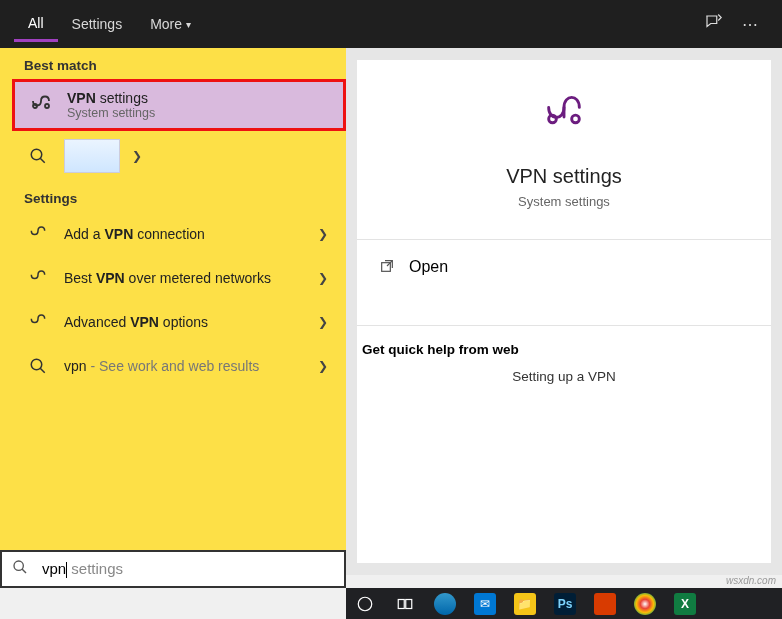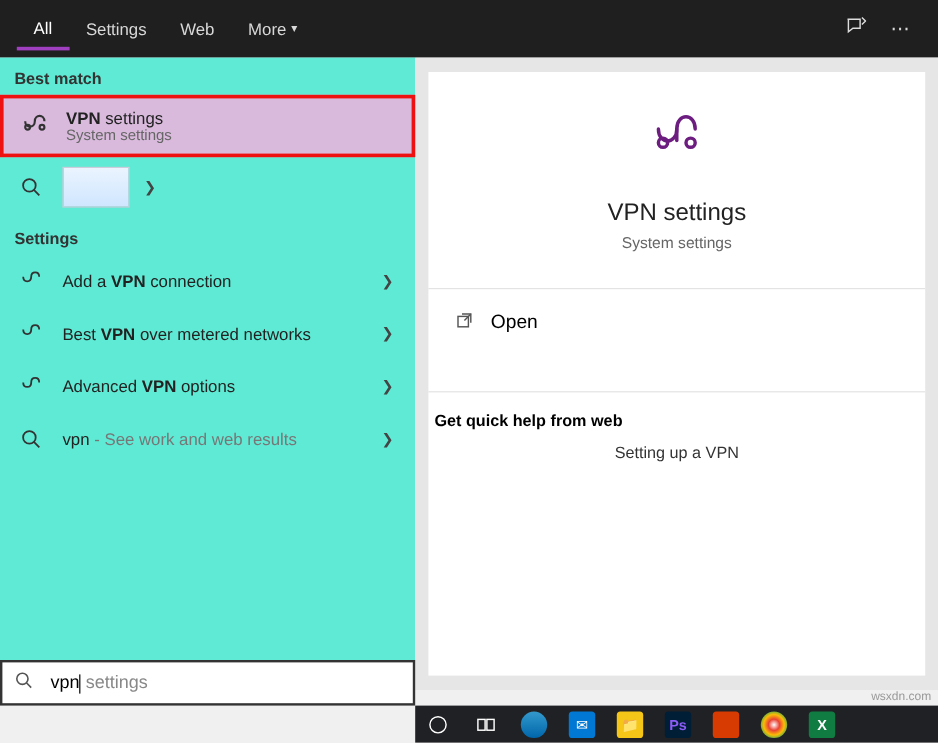--- a/index.html
+++ b/index.html
@@ -6,65 +6,64 @@
     body { width: 782px; height: 619px; background: #f0f0f0; overflow: hidden; position: relative; }
 
     .header { background: #1f1f1f; height: 48px; display: flex; align-items: center; padding: 0 14px; gap: 0; }
     .tab { color: #d8d8d8; font-size: 14px; padding: 0 14px; height: 35px; display:flex; align-items:center; cursor: pointer; }
     .tab.active { color: #fff; border-bottom: 3px solid #a040c0; font-weight: 500; }
     .tab .caret { margin-left: 4px; font-size:10px; }
     .header-spacer { flex:1; }
     .header-icon { color:#d8d8d8; padding:0 10px; font-size:16px; cursor:pointer; }
 
     .content { display:flex; height: 527px; }
-    .left { width: 346px; background: #5eead4; display:flex; flex-direction:column; }
+    .left { width: 346px; background: #fde047; display:flex; flex-direction:column;padding-left:12px; }
     .right { flex:1; background: #e6e6e6; padding: 12px 11px; display:flex; flex-direction:column; }
     .right-card { background:#fff; flex:1; position:relative; }
 
     .section-header { font-size: 13.5px; color:#333; padding: 10px 12px 6px; font-weight:600;}
     .result { display:flex; align-items:center; padding: 8px 12px; gap:12px; position:relative; cursor:pointer; }
     .result.highlight { background:#d9badd; border:3px solid #e11; }
     .result .icon-box { width:28px; height:28px; display:flex; align-items:center; justify-content:center; }
     .result .texts { flex:1; }
     .result .title { font-size:14px; color:#222; }
     .result .title strong { font-weight:700; }
     .result .sub { font-size:12.5px; color:#666; }
     .result .chev { color:#444; font-size:12px; margin-right:6px; }
     .thumb { width:56px; height:34px; background:linear-gradient(#eaf4ff,#cfe6ff); border:1px solid #ccd; }
 
     .detail { text-align:center; padding-top:34px; }
     .detail-icon { color:#6c1d7f; font-size:48px; margin-bottom:14px; }
     .detail-title { font-size:20px; color:#222; margin-bottom:6px; }
     .detail-sub { font-size:13px; color:#666; }
     .divider { height:1px; background:#e3e3e3; margin:30px 0 0; }
-    .open-row { display:flex; align-items:center; gap:14px; padding:18px 22px; cursor:pointer; }
+    .open-row { display:flex; align-items:flex-start; gap:14px; padding:18px 22px; cursor:pointer; }
     .open-row .oic { color:#555; font-size:14px; }
     .help-block { padding: 16px 5px; }
     .help-title { font-weight:600; font-size:13.5px; margin-bottom:12px; }
     .help-link { font-size:13.5px; color:#333; cursor:pointer;text-align:center; }
 
     .searchbar { position:absolute; left:0; bottom:31px; width:346px; height:38px; border:2px solid #333; background:#fff; display:flex; align-items:center; padding:0 10px; }
     .searchbar .sic { color:#555; margin-right:10px; }
     .searchbar input { border:none; outline:none; font-size:15px; width:100%; color:#000; }
     .searchbar .ghost { position:absolute; left:40px; font-size:15px; color:#888; pointer-events:none; }
     .cursor { display:inline-block; width:1px; height:16px; background:#000; vertical-align:middle; }
 
     .taskbar { position:absolute; bottom:0; left:346px; right:0; height:31px; background:#202124; display:flex; align-items:center; padding:0 8px; gap:18px; }
     .tico { width:22px; height:22px; border-radius:3px; display:flex; align-items:center; justify-content:center; font-size:12px; color:#fff; }
-    .watermark { position:absolute; right:6px; bottom:33px; font-size:10px; color:#999; }
+    .watermark { position:absolute; right:6px; bottom:33px; font-size:10px; color:#999;font-style:italic; }
 
     svg.vpn-path { width:46px; height:46px; }
   </style>
 </head>
 <body>
 
 <div class="header">
   <div class="tab active">All</div>
   <div class="tab">Settings</div>
-  <div class="tab">Web</div>
   <div class="tab">
       <span>More</span>
       <span class="caret">▾</span>
     </div>
   <div class="header-spacer"></div>
   <div class="header-icon">
     <svg width="18" height="18" viewBox="0 0 24 24" fill="none" stroke="#ddd" stroke-width="1.6">
         <path d="M3 4h14v10H9l-5 4V4z"></path>
         <path d="M19 2l4 4-4 4"></path>
       </svg>
@@ -207,19 +206,19 @@
     </div>
   <div class="tico">
       <svg width="18" height="18" viewBox="0 0 24 24" fill="none" stroke="#fff" stroke-width="1.6">
         <rect x="3" y="6" width="8" height="12"></rect>
         <rect x="13" y="6" width="8" height="12"></rect>
       </svg>
     </div>
   <div class="tico" style="background:linear-gradient(#39c,#06a);border-radius:50%"></div>
   <div class="tico" style="background:#0078d4">✉</div>
   <div class="tico" style="background:#f5c518;color:#333">📁</div>
-  <div class="tico" style="background:#001e36;color:#8b5cf6;font-weight:700">Ps</div>
+  <div class="tico" style="background:#001e36;color:#7dd3fc;font-weight:700">Ps</div>
   <div class="tico" style="background:#d83b01"></div>
   <div class="tico" style="background:radial-gradient(#fff,#ea4335 30%,#fbbc05 55%,#34a853 80%,#4285f4);border-radius:50%"></div>
   <div class="tico" style="background:#107c41;font-weight:700">X</div>
 </div>
 
 <div class="watermark">wsxdn.com</div>
 
 </body></html>

